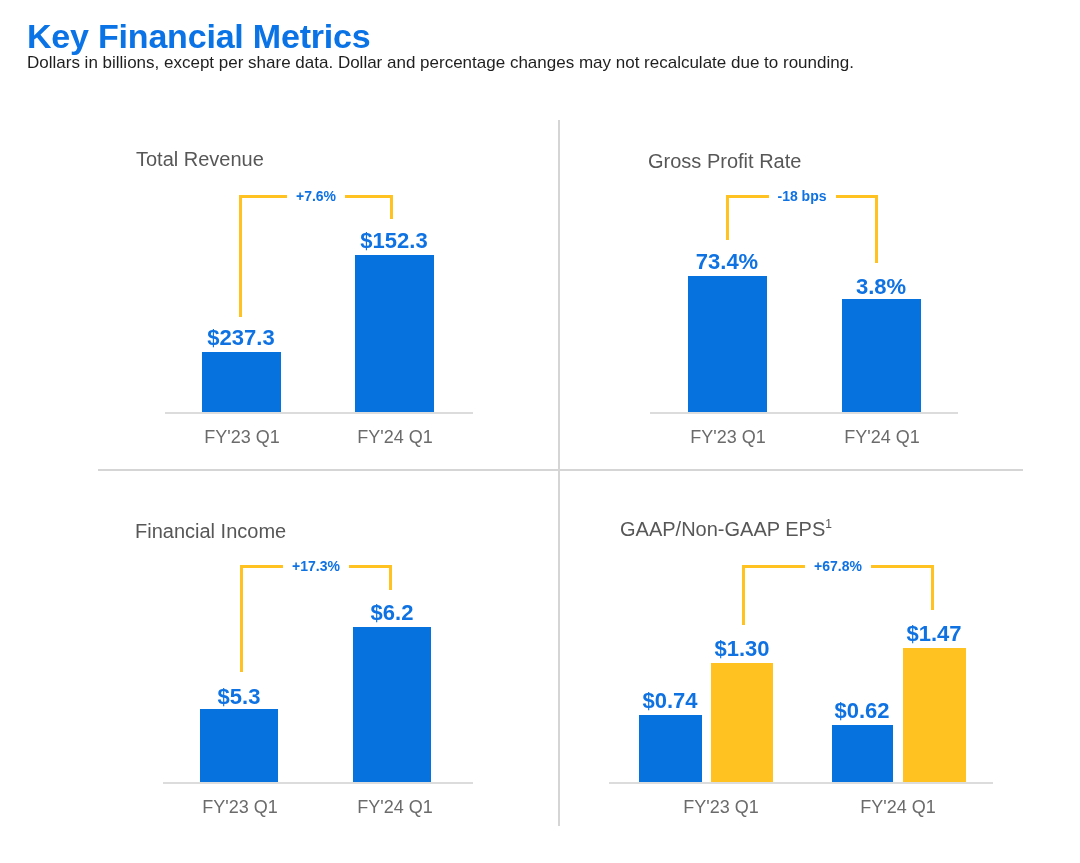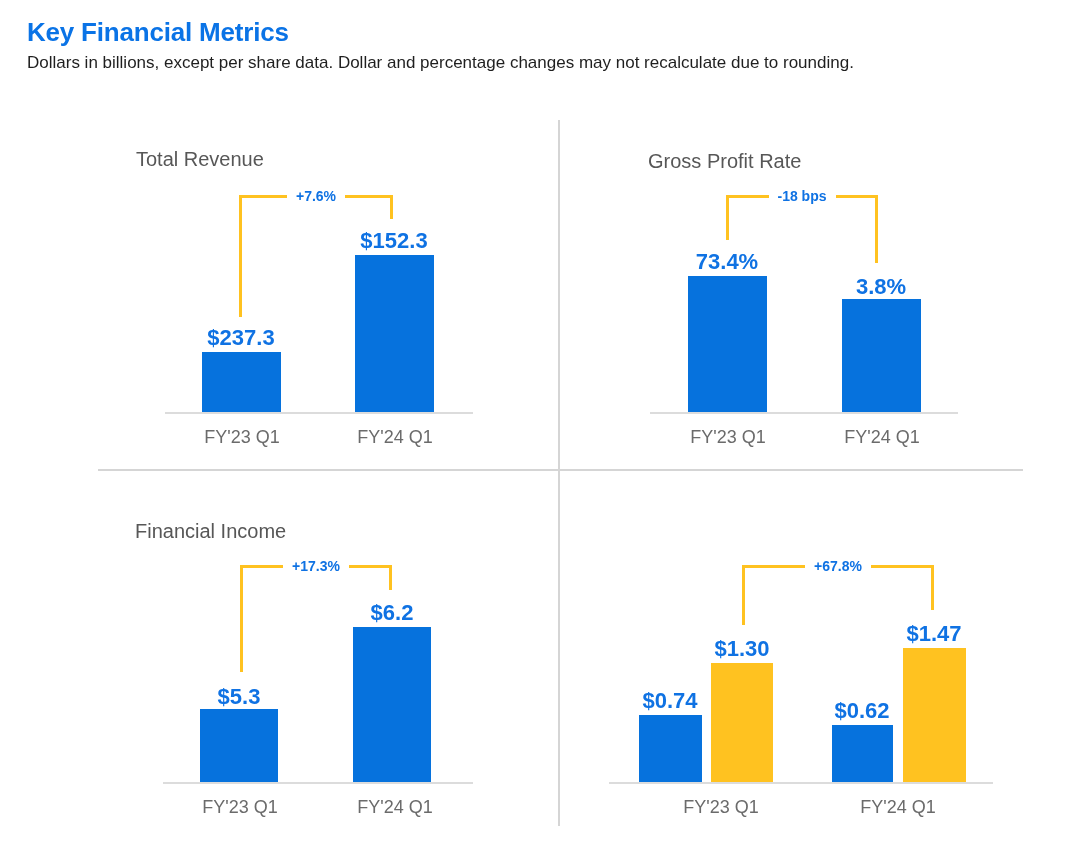--- a/index.html
+++ b/index.html
@@ -1,20 +1,20 @@
 <!DOCTYPE html>
 <html style="--header_blue: #0a73e6; --subtitle_gray: #1f1f1f; --title_gray: #575757; --axis_label_gray: #6b6b6b; --axis_line_gray: #dcdcdc; --divider_gray: #d5d5d5; --label_blue: #0f72e3; --blue: #0672dd; --gold: #ffc220;"><head>
 <meta charset="utf-8">
 <style>
   html,body{margin:0;padding:0;background:#fff;}
   body{font-family:"Liberation Sans",sans-serif;}
   #canvas{position:relative;width:1080px;height:863px;background:#fff;overflow:hidden;}
   #canvas section{position:absolute;inset:0;}
 
-  .page-title{position:absolute;left:27px;top:17px;margin:0;font-size:26px;font-weight:bold;
+  .page-title{position:absolute;left:27px;top:17px;margin:0;font-size:34px;font-weight:bold;
               color:var(--header_blue,#0a73e6);letter-spacing:-0.2px;}
   .page-subtitle{position:absolute;left:27px;top:53px;margin:0;font-size:17px;
                  color:var(--subtitle_gray,#1f1f1f);}
 
   .divider-v{position:absolute;left:558px;top:120px;width:2px;height:706px;background:var(--divider_gray,#d5d5d5);}
   .divider-h{position:absolute;left:98px;top:469px;width:925px;height:2px;background:var(--divider_gray,#d5d5d5);}
 
   .chart-title{position:absolute;margin:0;font-size:20px;font-weight:400;color:var(--title_gray,#575757);white-space:nowrap;}
   .chart-title sup{font-size:12px;}
 
@@ -97,20 +97,21 @@
     <div class="val" style="left:239px;top:684px">$5.3</div>
     <div class="bar" style="left: 200px; width: 78px; bottom: 81px; height: 73px; background: rgb(6, 114, 221);"></div>
     <div class="val" style="left:392px;top:600px">$6.2</div>
     <div class="bar" style="left: 353px; width: 78px; bottom: 81px; height: 155px; background: rgb(6, 114, 221);"></div>
     <div class="axis" style="left:163px;top:782px;width:310px"></div>
     <div class="cat" style="left:240px;top:797px">FY'23 Q1</div>
     <div class="cat" style="left:395px;top:797px">FY'24 Q1</div>
   </section>
 
   <section>
+    <h2 class="chart-title" style="left:620px;top:517px"><span>GAAP/Non-GAAP EPS</span><sup>1</sup></h2>
     <div class="bracket" style="left:742px;top:566px;width:192px">
       <div class="stub" style="left:0;height:59px"></div>
       <div class="stub" style="right:0;height:44px"></div>
       <div class="bracket-row">
         <div class="seg"></div>
         <div class="bracket-label">+67.8%</div>
         <div class="seg"></div>
       </div>
     </div>
     <div class="val" style="left:670px;top:688px">$0.74</div>

